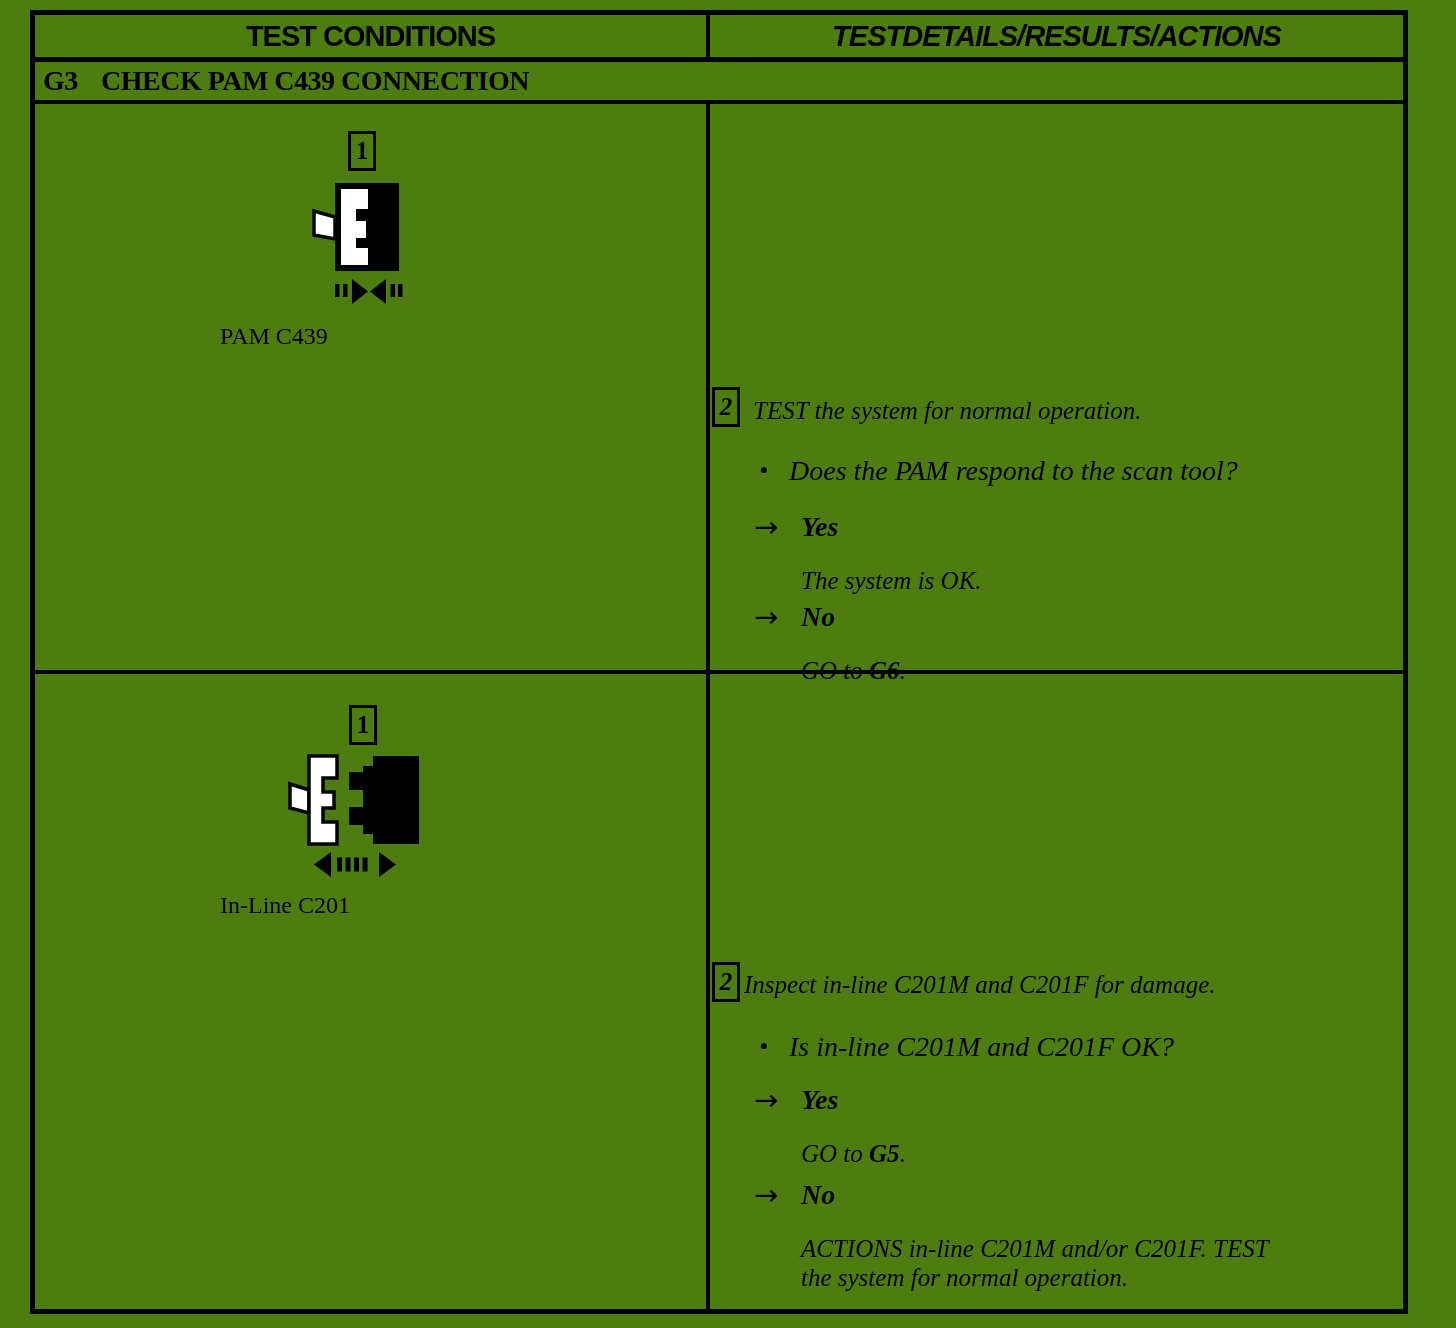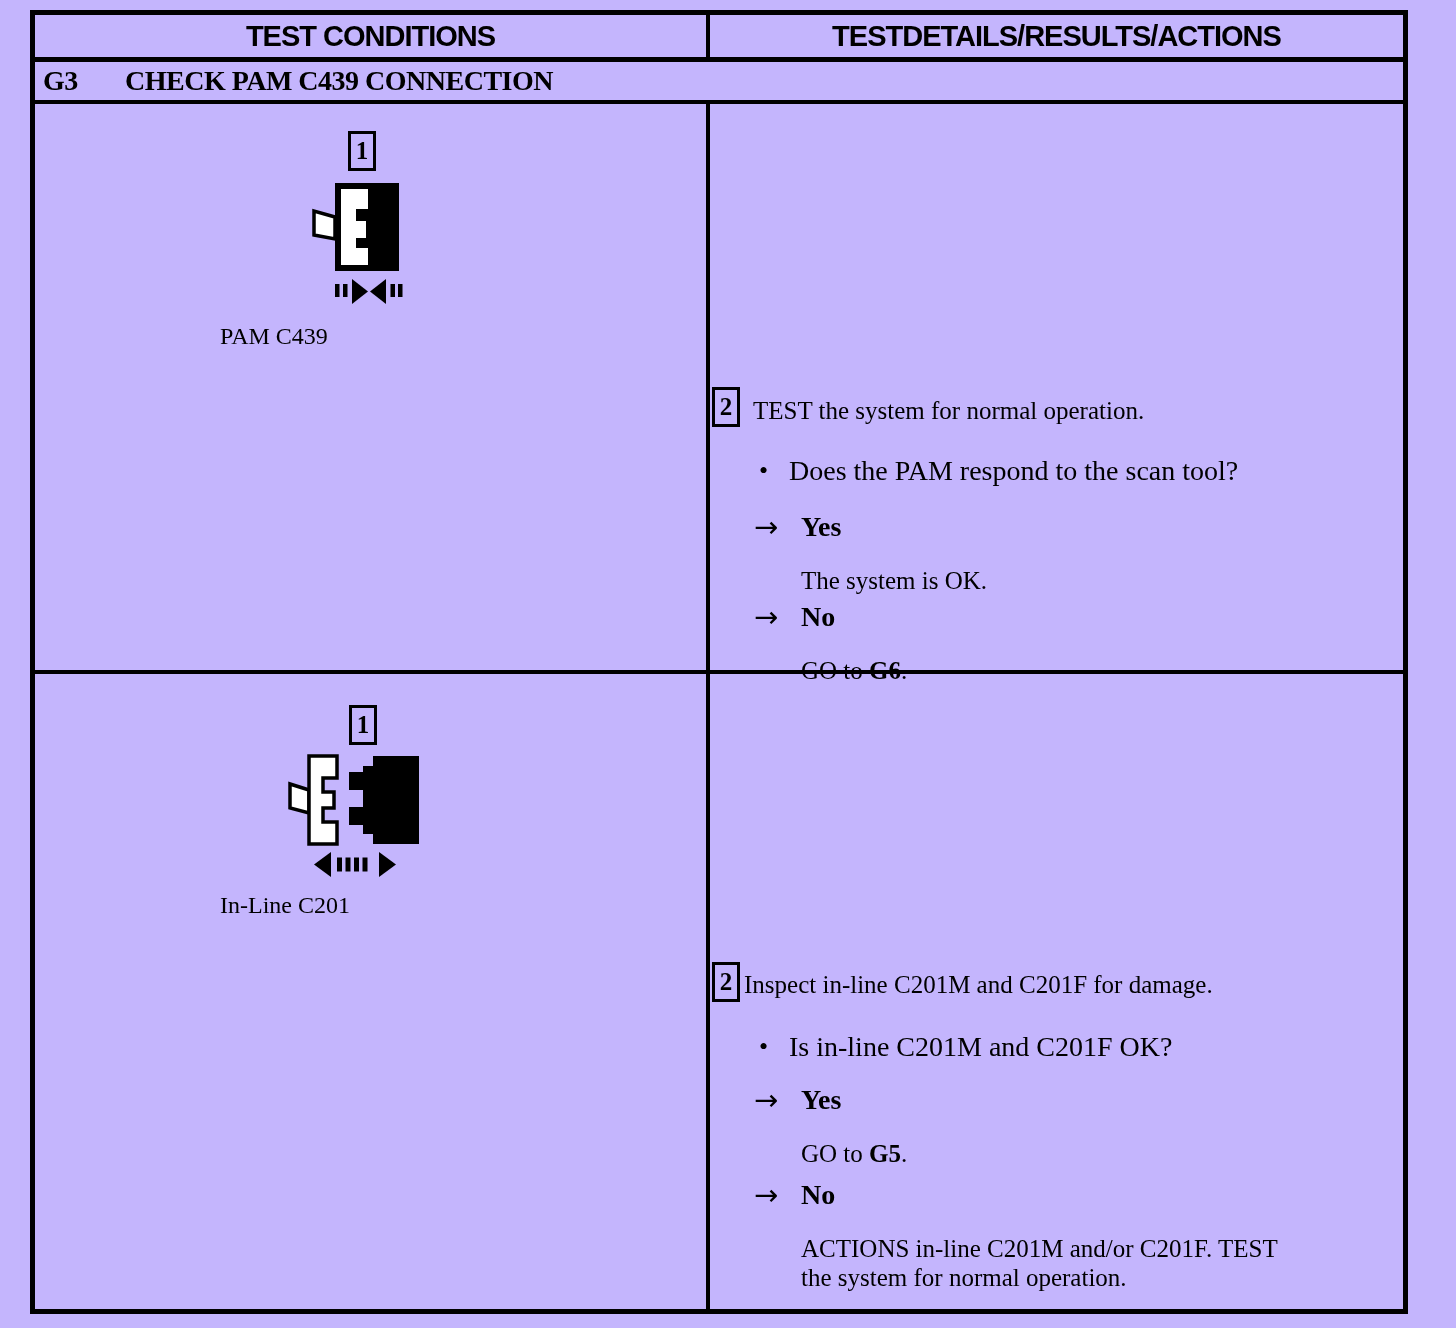--- a/index.html
+++ b/index.html
@@ -1,29 +1,29 @@
 <!DOCTYPE html>
 <html><head>
 <meta charset="utf-8">
 <style>
   html,body{margin:0;padding:0;background:#ffffff;}
-  .page{position:relative;width:1456px;height:1328px;background:#c4b5fd;overflow:hidden;
+  .page{position:relative;width:1456px;height:1328px;background:#4d7c0f;overflow:hidden;
         font-family:"Liberation Serif",serif;color:#000;}
   .doc-table{position:absolute;left:30px;top:10px;width:1378px;height:1304px;
              border:5px solid #000;box-sizing:border-box;display:flex;flex-direction:column;}
   .row{display:flex;box-sizing:border-box;}
   .header-row{height:47px;border-bottom:5px solid #000;}
   .cell{position:relative;box-sizing:border-box;}
   .cell-left{width:675px;border-right:4px solid #000;}
-  .cell-right{flex:1;}
+  .cell-right{flex:1;font-style:italic;}
   .header-cell{display:flex;align-items:center;justify-content:center;
                font-family:"Liberation Sans",sans-serif;font-weight:bold;font-size:29px;
                letter-spacing:-1px;}
   .title-row{height:42px;border-bottom:4px solid #000;display:flex;align-items:center;
-             box-sizing:border-box;font-weight:bold;font-size:28px;letter-spacing:-0.5px;gap:24px;}
+             box-sizing:border-box;font-weight:bold;font-size:28px;letter-spacing:-0.5px;}
   .title-row .step-id{margin-left:8px;width:58px;}
   .g3-content{height:570px;border-bottom:4px solid #000;}
   .g4-title{border-bottom:5px solid #000;}
   .g4-content{flex:1;border-bottom:0;}
   .numbox{position:absolute;width:22px;height:34px;border:3px solid #000;
           font-weight:bold;font-size:25px;line-height:34px;text-align:center;}
   .txt{position:absolute;font-size:25px;line-height:30px;white-space:nowrap;}
   .fig-caption{position:absolute;font-weight:normal;font-size:24px;text-align:left;white-space:nowrap;}
   .bullet-row{position:absolute;display:flex;align-items:flex-start;font-size:28px;line-height:30px;}
   .bullet-glyph{width:30px;font-size:26px;}

